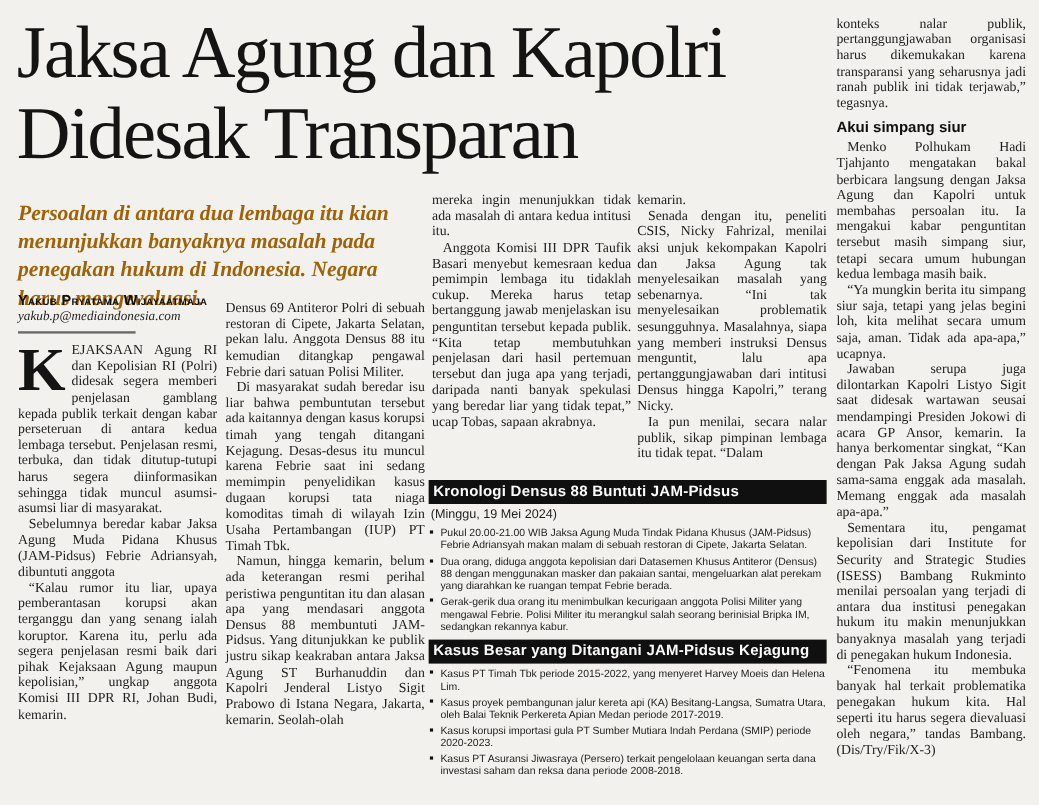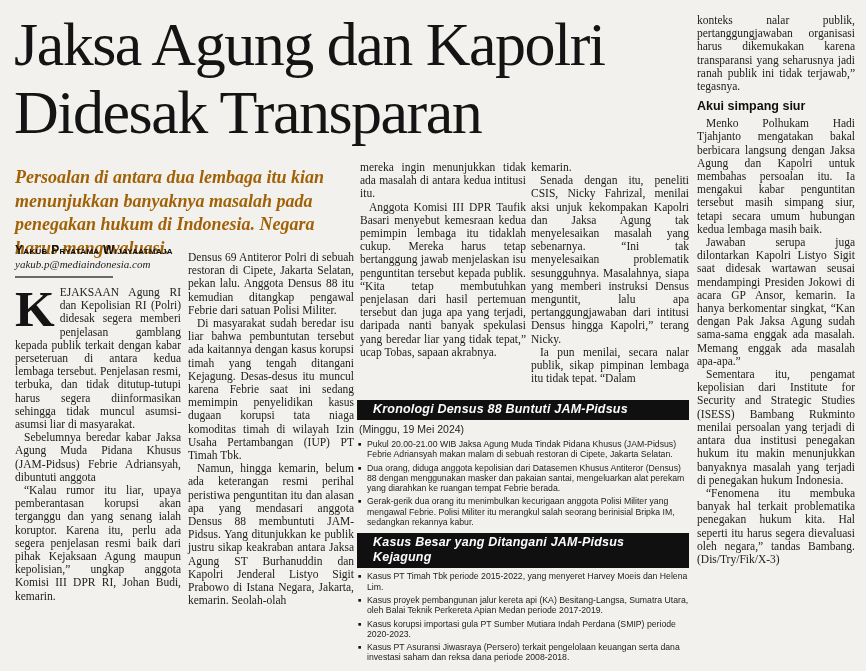--- a/index.html
+++ b/index.html
@@ -49,21 +49,21 @@
   .subhead{
     font-family:"Liberation Sans",sans-serif;font-weight:700;
     font-size:12.5px;line-height:15px;margin:6px 0 3px;color:#0f0f0f;
     text-align:left;
   }
   
   .infobox{position:absolute;left:357px;top:400px;width:332px;height:268px;overflow:hidden;}
   .ib-bar{
     background:#101010;color:#fcfcfc;
     font-family:"Liberation Sans",sans-serif;font-weight:700;
-    font-size:12.5px;line-height:15px;padding:2px 16px 3px;letter-spacing:.2px;font-style:italic;
+    font-size:12.5px;line-height:15px;padding:2px 4px 3px;letter-spacing:.2px;
   }
   .ib-date{
     font-family:"Liberation Sans",sans-serif;font-size:10.5px;
     color:#1e1e1e;margin:3px 0 4px 2px;
   }
   .ib-list{margin:0 0 3px;padding:0;list-style:none;}
   .ib-list li{
     font-family:"Liberation Sans",sans-serif;font-size:8.7px;line-height:10.3px;
     color:#1d1d1d;margin:0 0 3px;padding-left:10px;position:relative;text-align:left;
   }
@@ -105,20 +105,21 @@
   <div class="col col4">
     <p>kemarin.</p>
     <p class="indent">Senada dengan itu, peneliti CSIS, Nicky Fahrizal, menilai aksi unjuk kekompakan Kapolri dan Jaksa Agung tak menyelesaikan masalah yang sebenarnya. “Ini tak menyelesaikan problematik sesungguhnya. Masalahnya, siapa yang memberi instruksi Densus menguntit, lalu apa pertanggungjawaban dari intitusi Densus hingga Kapolri,” terang Nicky.</p>
     <p class="indent">Ia pun menilai, secara nalar publik, sikap pimpinan lembaga itu tidak tepat. “Dalam</p>
   </div>
 
   <div class="col col5">
     <p>konteks nalar publik, pertanggungjawaban organisasi harus dikemukakan karena transparansi yang seharusnya jadi ranah publik ini tidak terjawab,” tegasnya.</p>
     <h3 class="subhead">Akui simpang siur</h3>
     <p class="indent">Menko Polhukam Hadi Tjahjanto mengatakan bakal berbicara langsung dengan Jaksa Agung dan Kapolri untuk membahas persoalan itu. Ia mengakui kabar penguntitan tersebut masih simpang siur, tetapi secara umum hubungan kedua lembaga masih baik.</p>
+    <p class="indent">“Ya mungkin berita itu simpang siur saja, tetapi yang jelas begini loh, kita melihat secara umum saja, aman. Tidak ada apa-apa,” ucapnya.</p>
     <p class="indent">Jawaban serupa juga dilontarkan Kapolri Listyo Sigit saat didesak wartawan seusai mendampingi Presiden Jokowi di acara GP Ansor, kemarin. Ia hanya berkomentar singkat, “Kan dengan Pak Jaksa Agung sudah sama-sama enggak ada masalah. Memang enggak ada masalah apa-apa.”</p>
     <p class="indent">Sementara itu, pengamat kepolisian dari Institute for Security and Strategic Studies (ISESS) Bambang Rukminto menilai persoalan yang terjadi di antara dua institusi penegakan hukum itu makin menunjukkan banyaknya masalah yang terjadi di penegakan hukum Indonesia.</p>
     <p class="indent">“Fenomena itu membuka banyak hal terkait problematika penegakan hukum kita. Hal seperti itu harus segera dievaluasi oleh negara,” tandas Bambang. (Dis/Try/Fik/X-3)</p>
   </div>
 
   <div class="infobox">
     <div class="ib-bar">Kronologi Densus 88 Buntuti JAM-Pidsus</div>
     <div class="ib-date">(Minggu, 19 Mei 2024)</div>
     <ul class="ib-list">
       <li>Pukul 20.00-21.00 WIB Jaksa Agung Muda Tindak Pidana Khusus (JAM-Pidsus) Febrie Adriansyah makan malam di sebuah restoran di Cipete, Jakarta Selatan.</li>

